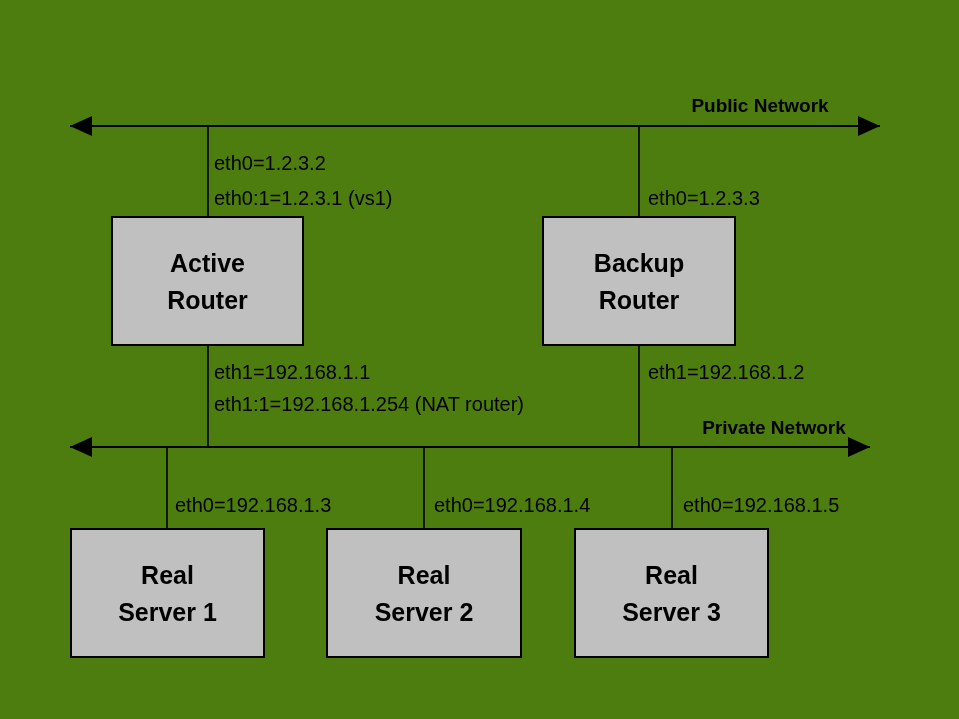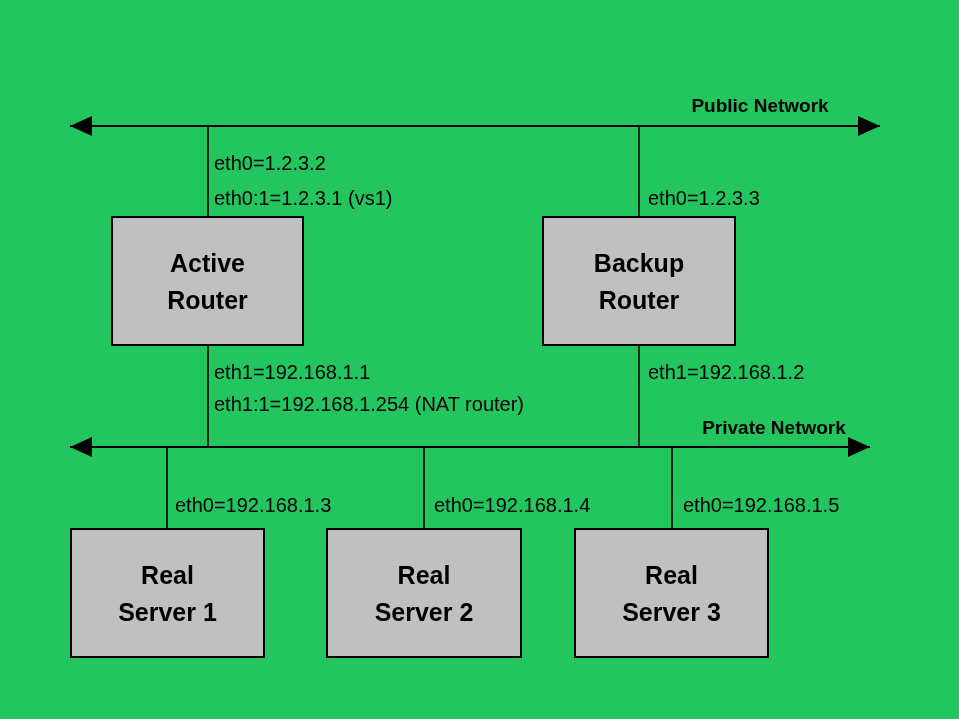--- a/index.html
+++ b/index.html
@@ -4,21 +4,21 @@
 <style>
   html, body {
     margin: 0;
     padding: 0;
     background: #ffffff;
   }
   #canvas {
     position: relative;
     width: 959px;
     height: 719px;
-    background: #22c55e;
+    background: #4d7c0f;
     font-family: "Liberation Sans", sans-serif;
     overflow: hidden;
   }
   #diagram-svg {
     position: absolute;
     left: 0;
     top: 0;
     width: 959px;
     height: 719px;
   }

